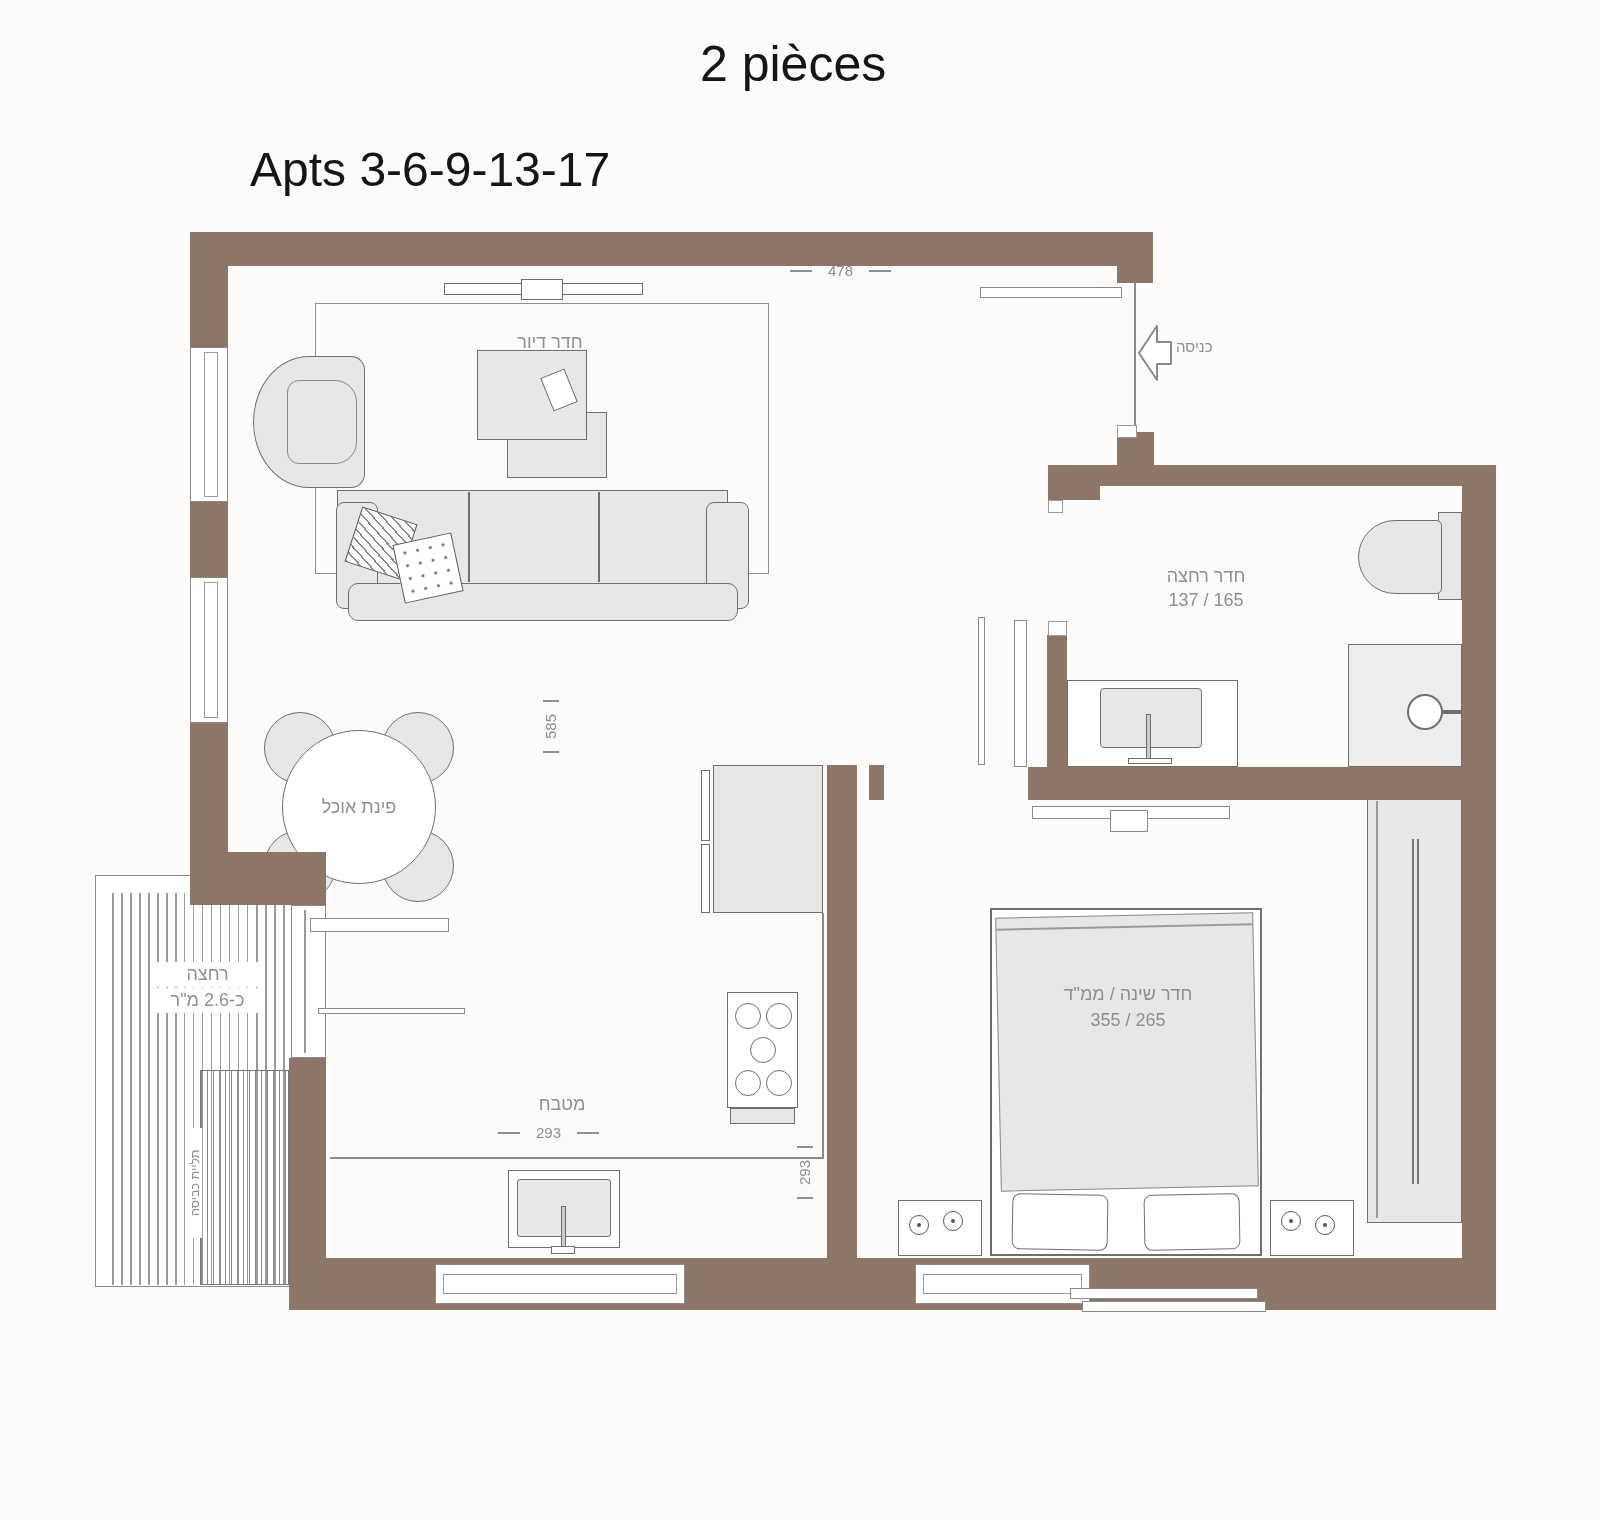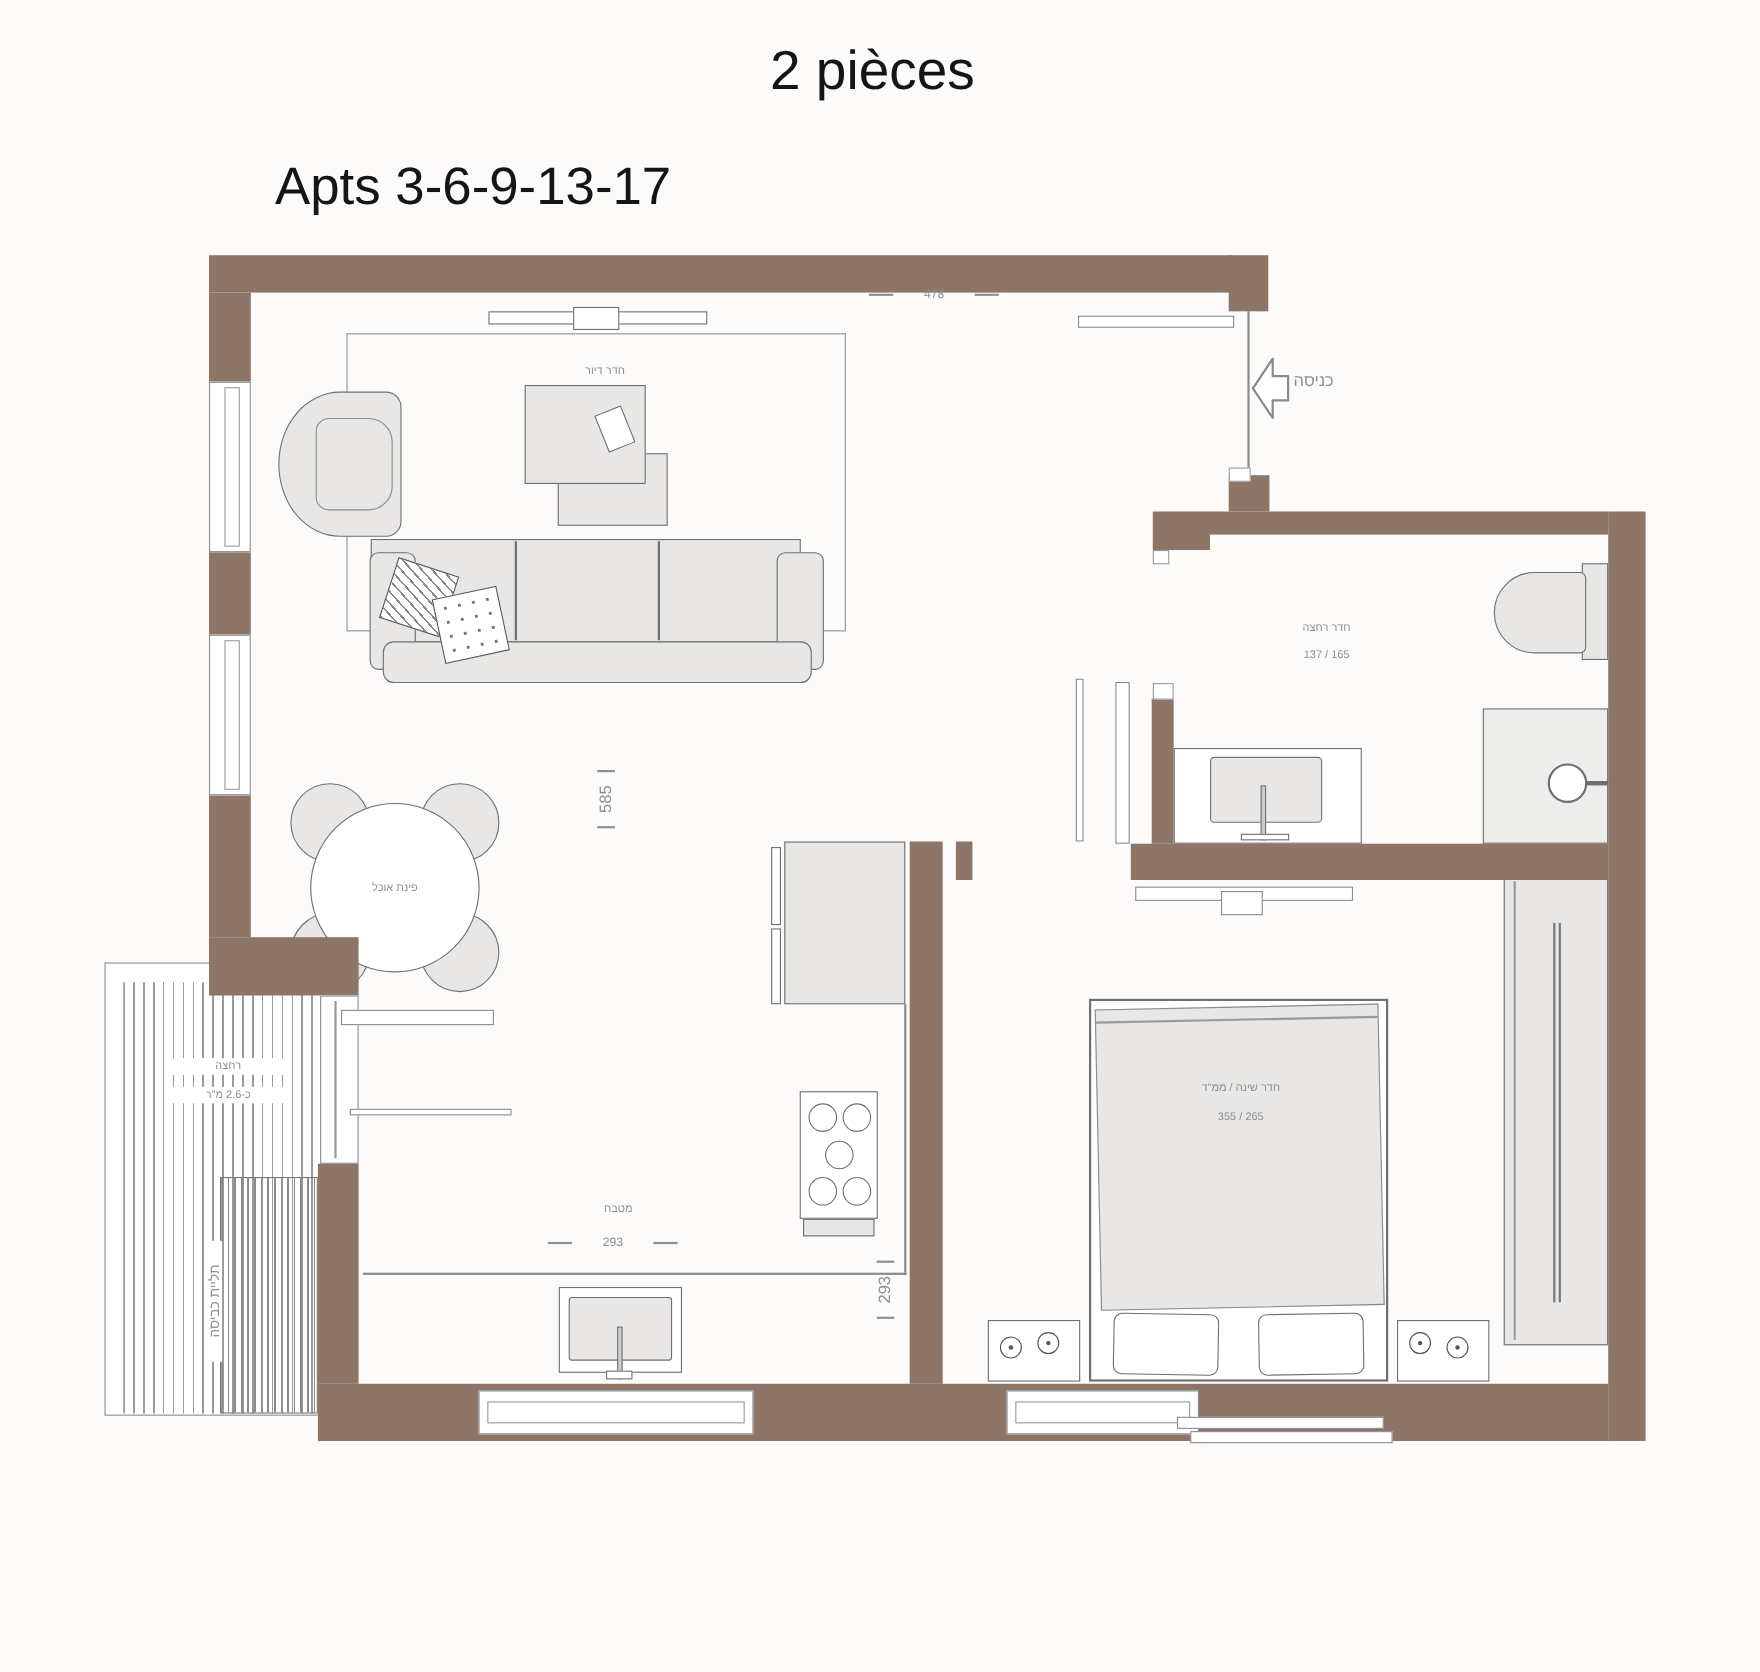--- a/index.html
+++ b/index.html
@@ -14,22 +14,22 @@
     width:1600px;height:1520px;position:relative;background:#fcfbfa;
     font-family:"Liberation Sans","DejaVu Sans",sans-serif;overflow:hidden;
   }
   .abs{position:absolute}
   .w{position:absolute;background:var(--wall);z-index:3}
   .cap{position:absolute;background:#fff;border:1px solid #9a9a9a;z-index:4}
   .win{position:absolute;background:#fff;border:1.5px solid #8a8a8a;z-index:4}
   .furn{position:absolute;background:var(--fill);border:1.5px solid var(--line)}
   .out{position:absolute;background:#fff;border:1.5px solid var(--line)}
   .line{position:absolute;background:#8a8a8a;z-index:2}
-  .lbl{position:absolute;color:var(--lbl);font-size:10px;text-align:center;z-index:6;white-space:nowrap}
-  .dimh{position:absolute;display:flex;align-items:center;gap:28px;color:var(--lbl);font-size:11px;z-index:6}
+  .lbl{position:absolute;color:var(--lbl);font-size:18px;text-align:center;z-index:6;white-space:nowrap}
+  .dimh{position:absolute;display:flex;align-items:center;gap:16px;color:var(--lbl);font-size:15px;z-index:6}
   .dimv{position:absolute;display:flex;flex-direction:column;align-items:center;gap:12px;color:var(--lbl);font-size:15px;z-index:6}
   .dash{width:22px;height:2px;background:var(--lbl)}
   .vtext{writing-mode:vertical-rl;transform:rotate(180deg)}
   .circ{border-radius:50%}
   .title{position:absolute;color:#151515;z-index:7;white-space:nowrap}
   .slats{background:repeating-linear-gradient(90deg,#9a9a9a 0 1.5px,transparent 1.5px 9px)}
   .slats2{background:repeating-linear-gradient(90deg,#8a8a8a 0 1.5px,transparent 1.5px 6px)}
   .burner{position:absolute;width:26px;height:26px;border:1.5px solid var(--line);border-radius:50%;background:#fff}
   .lamp{position:absolute;width:20px;height:20px;border:1.5px solid #555;border-radius:50%;background:#fff}
   .lamp::after{content:"";position:absolute;left:7px;top:7px;width:4px;height:4px;border-radius:50%;background:#555}

